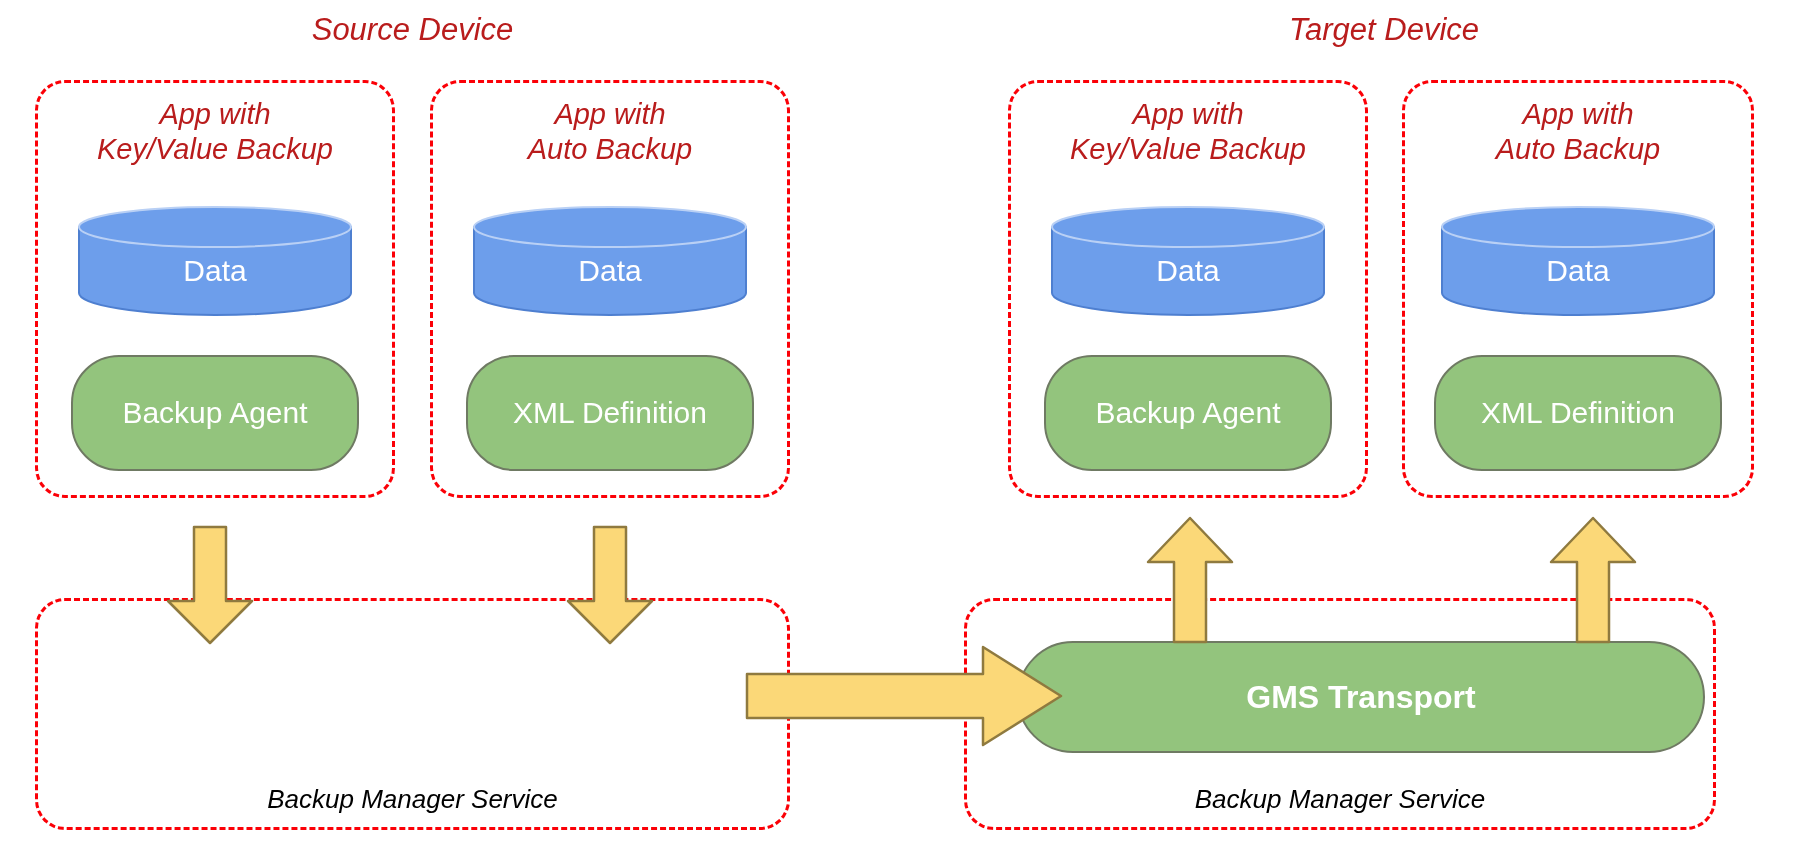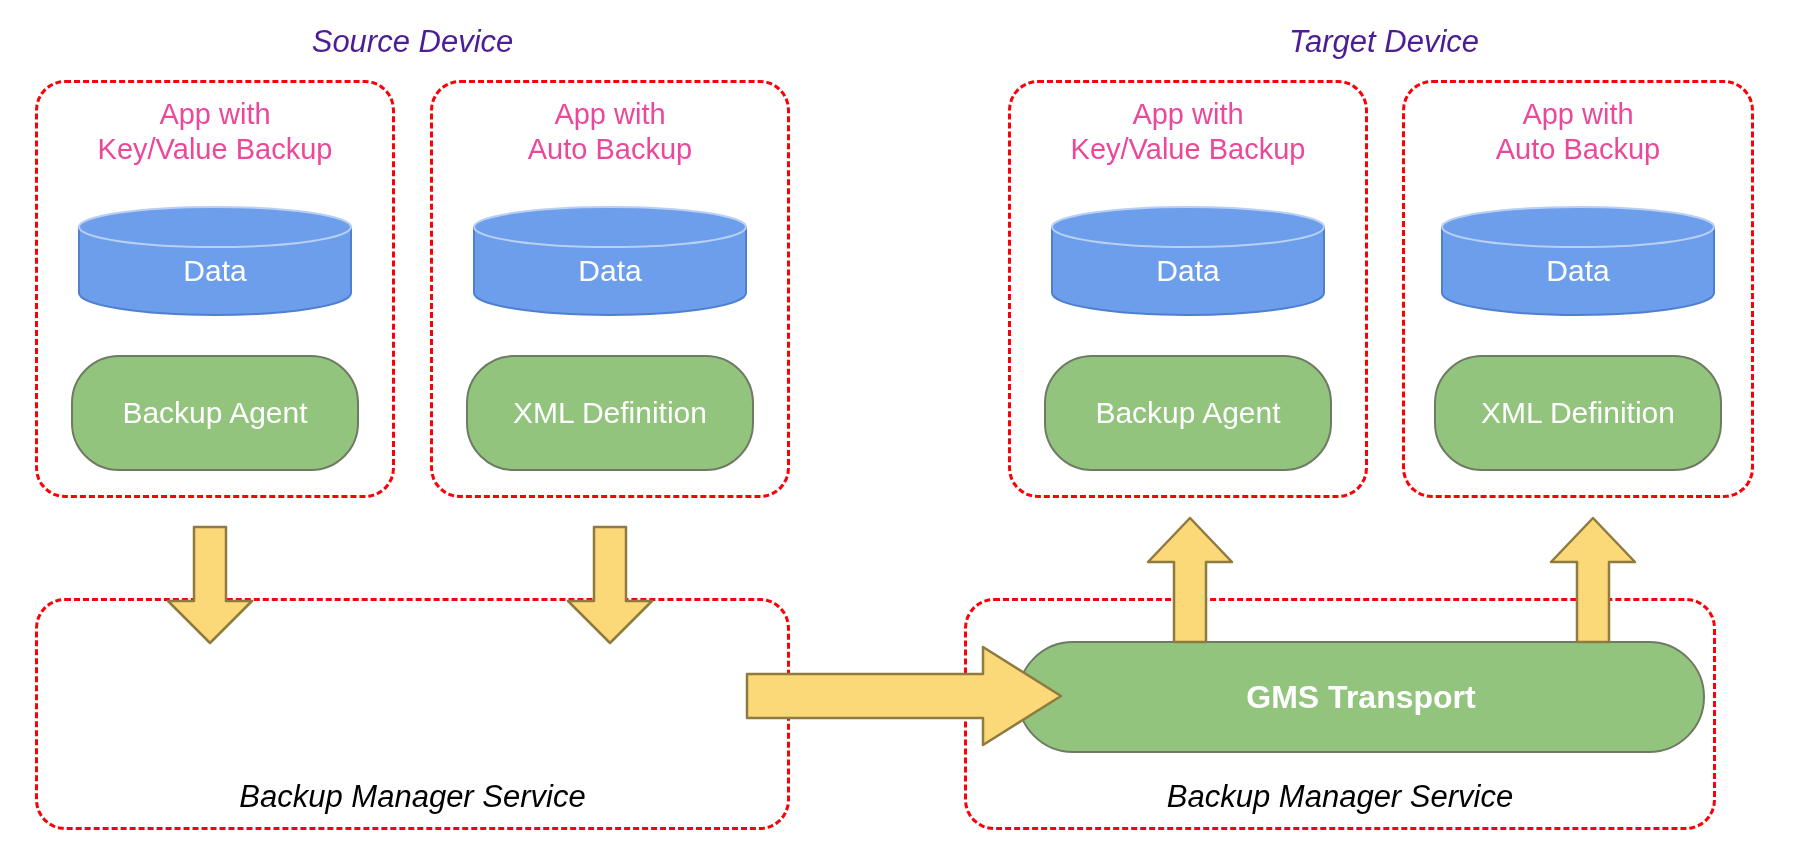--- a/index.html
+++ b/index.html
@@ -14,41 +14,41 @@
     height: 847px;
     background: #ffffff;
     overflow: hidden;
   }
   .device-label {
     position: absolute;
     top: 12px;
     text-align: center;
     font-style: italic;
     font-size: 31px;
-    color: #4c1d95;
-    margin-top: 12px;
+    color: #b91c1c;
   }
   .app-box {
     position: absolute;
     top: 80px;
     width: 360px;
     height: 418px;
     border: 3px dashed var(--dashed-border);
     border-radius: 30px;
     box-sizing: border-box;
   }
   .app-title {
     position: absolute;
     top: 14px;
     left: 0;
     width: 100%;
     text-align: center;
+    font-style: italic;
     font-size: 29px;
     line-height: 1.2;
-    color: #ec4899;
+    color: #b91c1c;
     white-space: pre-line;
   }
   .cylinder {
     position: absolute;
     top: 122px;
     left: 50%;
     transform: translateX(-50%);
     width: 292px;
     height: 112px;
   }
@@ -116,21 +116,21 @@
     font-weight: bold;
     font-size: 32px;
   }
   .service-label {
     position: absolute;
     bottom: 12px;
     left: 0;
     width: 100%;
     text-align: center;
     font-style: italic;
-    font-size: 31px;
+    font-size: 26px;
     color: #000;
   }
   .arrow {
     position: absolute;
     z-index: 5;
   }
   .arrow path {
     fill: var(--arrow-fill);
     stroke: var(--arrow-stroke);
     stroke-width: 2.5;

